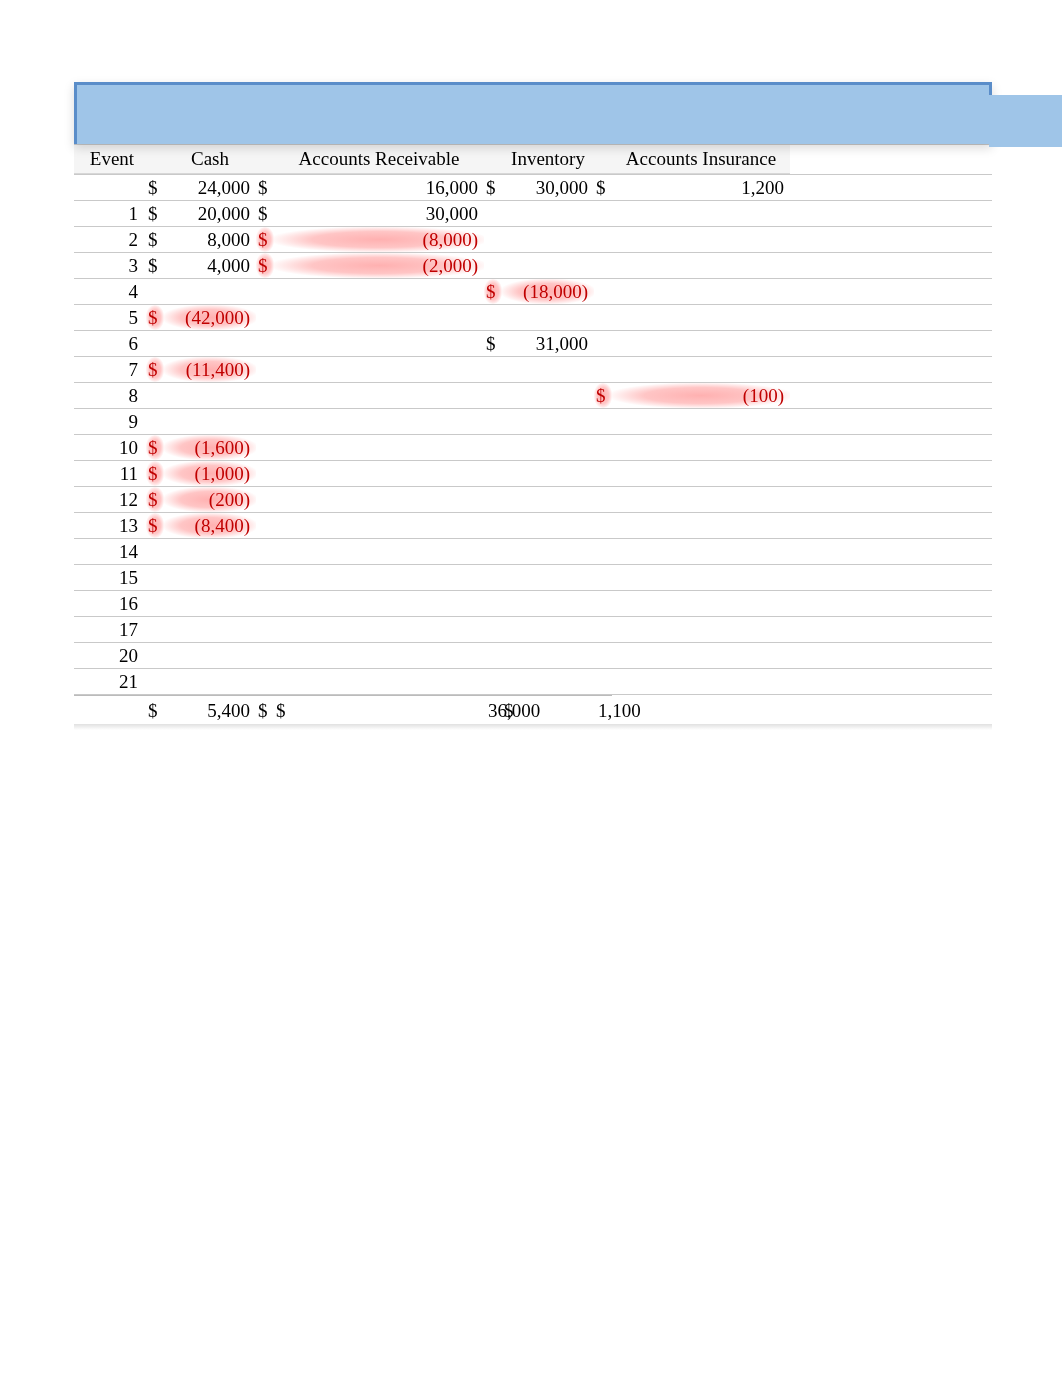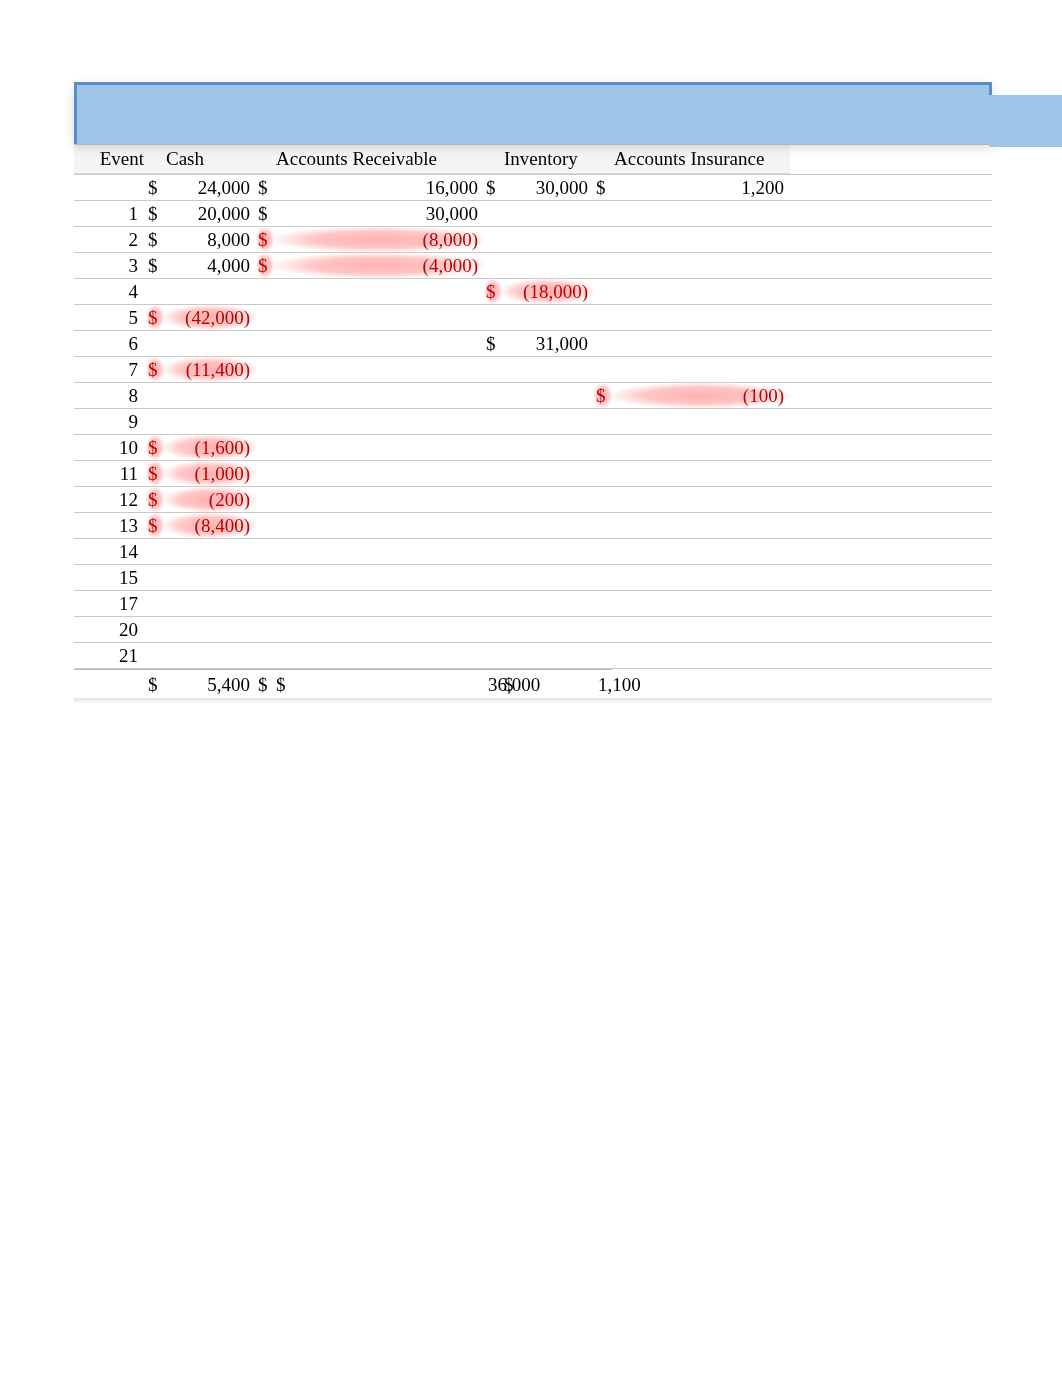--- a/index.html
+++ b/index.html
@@ -38,27 +38,27 @@
       height: 52px;
       background: #9fc5e8;
     }
     .grid {
       display: grid;
       grid-template-columns: 72px 18px 92px 18px 210px 18px 92px 18px 178px;
       border-top: 1px solid #c9c9c9;
     }
     .hdr-row .cell {
       font-weight: normal;
-      text-align: left;
+      text-align: center;
       background: #f5f5f5;
       border-bottom: 1px solid #d7d7d7;
       padding: 3px 2px;
     }
     .hdr-row .cell.lbl {
-      text-align: right;
+      text-align: center;
       padding-left: 6px;
     }
     .cell {
       padding: 1.5px 4px;
       min-height: 24px;
       line-height: 22px;
       white-space: nowrap;
     }
     .ev {
       text-align: right;
@@ -139,21 +139,21 @@
         <div class="cell cur"></div>
         <div class="cell num"></div>
         <div class="cell cur"></div>
         <div class="cell num"></div>
       </div>
       <div class="grid">
         <div class="cell ev">3</div>
         <div class="cell cur">$</div>
         <div class="cell num">4,000</div>
         <div class="cell cur neg neg-glow">$</div>
-        <div class="cell num neg neg-glow">(4,000)</div>
+        <div class="cell num neg neg-glow">(2,000)</div>
         <div class="cell cur"></div>
         <div class="cell num"></div>
         <div class="cell cur"></div>
         <div class="cell num"></div>
       </div>
       <div class="grid">
         <div class="cell ev">4</div>
         <div class="cell cur"></div>
         <div class="cell num"></div>
         <div class="cell cur"></div>
@@ -268,20 +268,31 @@
         <div class="cell num"></div>
         <div class="cell cur"></div>
         <div class="cell num"></div>
         <div class="cell cur"></div>
         <div class="cell num"></div>
         <div class="cell cur"></div>
         <div class="cell num"></div>
       </div>
       <div class="grid">
         <div class="cell ev">15</div>
+        <div class="cell cur"></div>
+        <div class="cell num"></div>
+        <div class="cell cur"></div>
+        <div class="cell num"></div>
+        <div class="cell cur"></div>
+        <div class="cell num"></div>
+        <div class="cell cur"></div>
+        <div class="cell num"></div>
+      </div>
+      <div class="grid">
+        <div class="cell ev">16</div>
         <div class="cell cur"></div>
         <div class="cell num"></div>
         <div class="cell cur"></div>
         <div class="cell num"></div>
         <div class="cell cur"></div>
         <div class="cell num"></div>
         <div class="cell cur"></div>
         <div class="cell num"></div>
       </div>
       <div class="grid">

